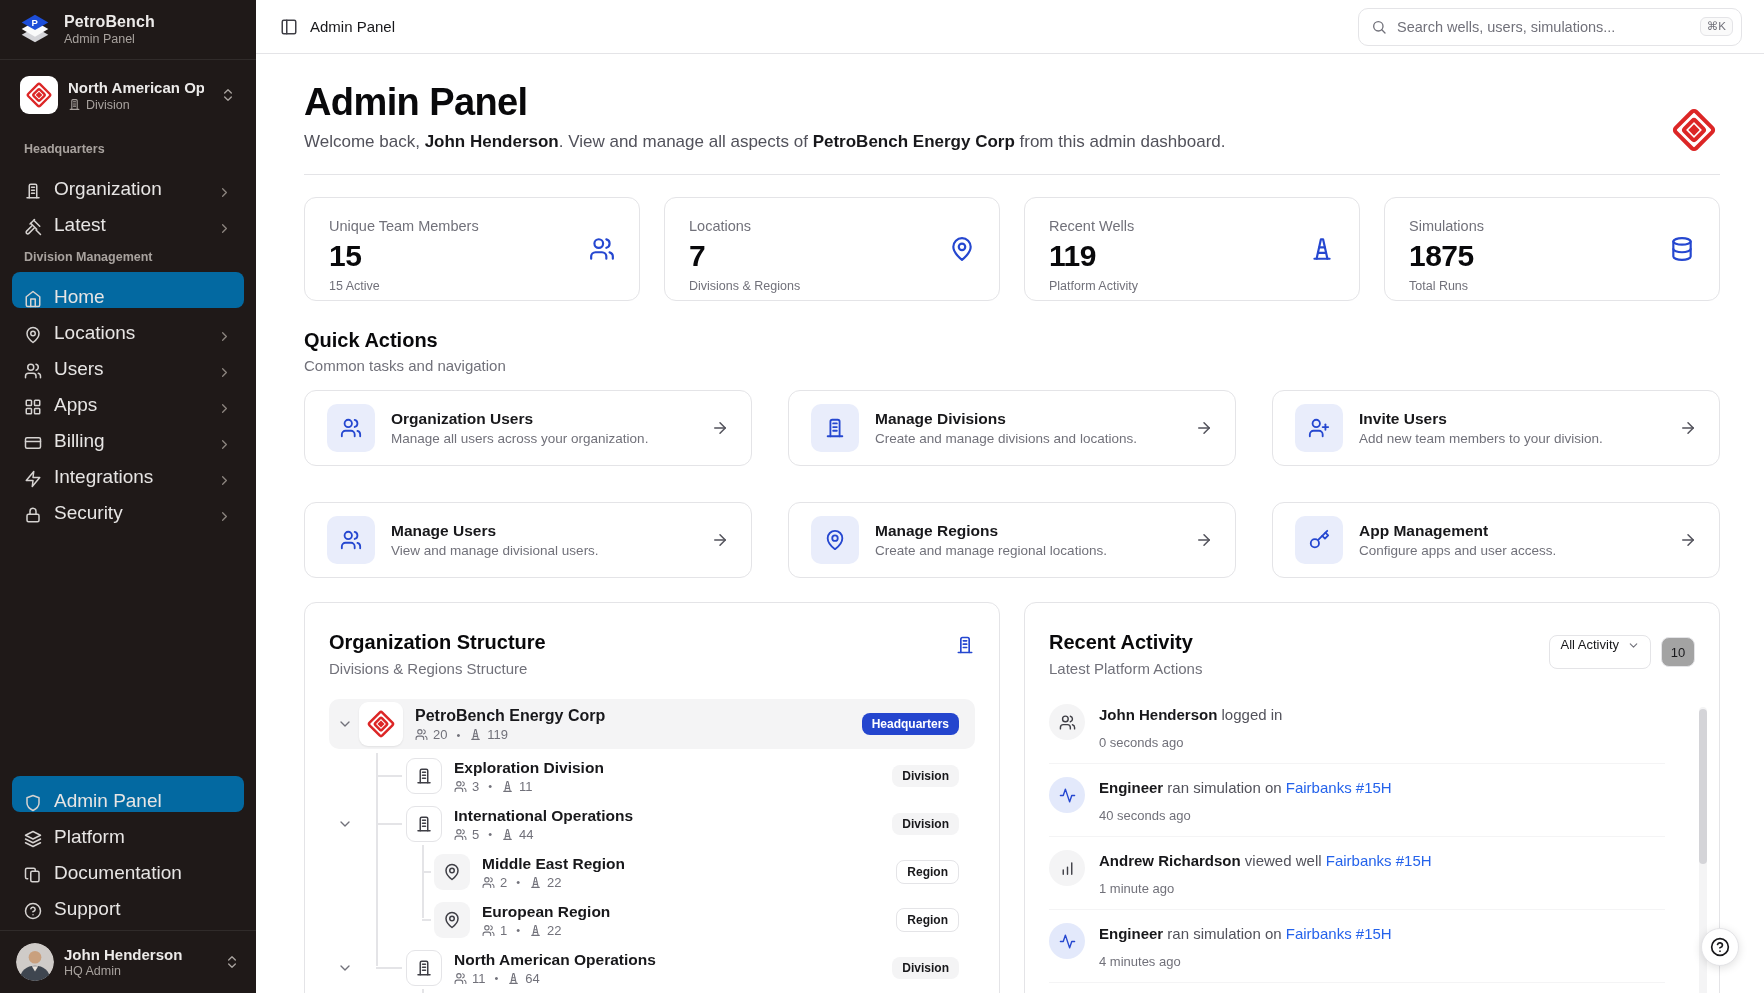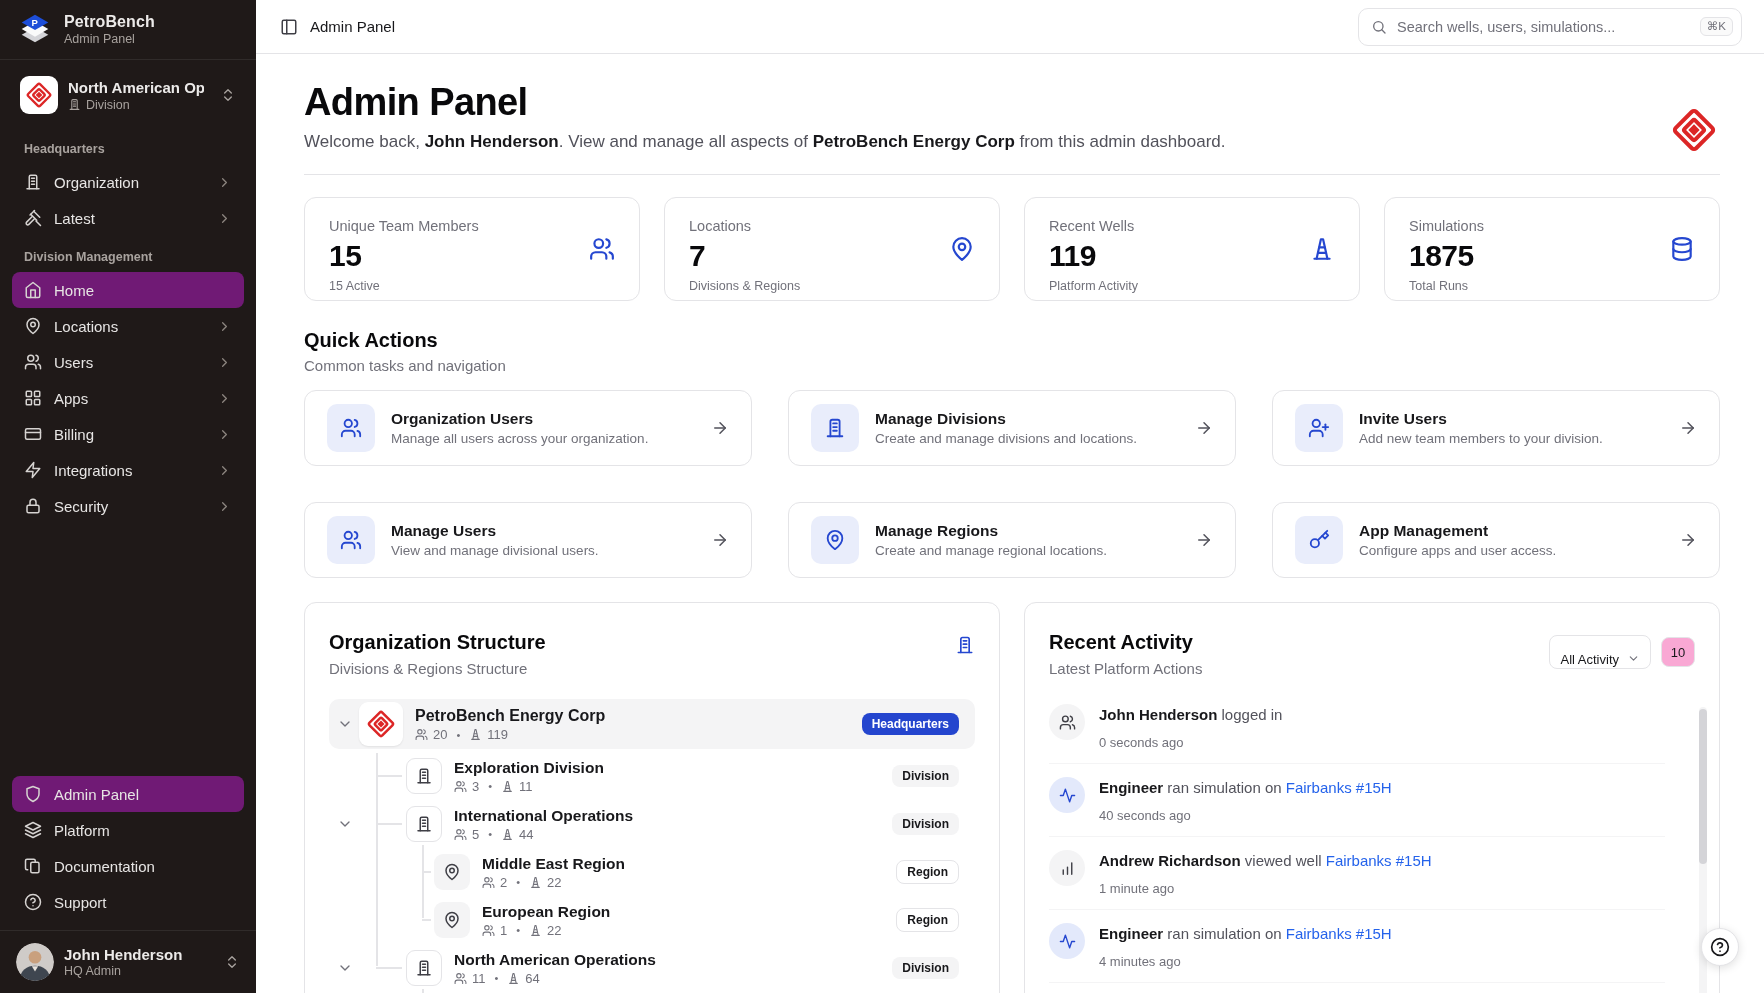--- a/index.html
+++ b/index.html
@@ -17,22 +17,22 @@
   .sb-division { margin:10px 12px 4px; padding:6px 8px; border-radius:10px; display:flex; align-items:center; gap:10px; cursor:pointer; }
   .division-logo { width:38px; height:38px; background:#fff; border-radius:9px; display:flex; align-items:center; justify-content:center; }
   .division-logo span{ width:28px; height:28px; }
   .division-text { flex:1; min-width:0; }
   .division-name { font-size:15px; font-weight:700; white-space:nowrap; overflow:hidden; width:136px; }
   .division-type { display:flex; align-items:center; gap:5px; font-size:12.5px; color:#A8A29E; margin-top:2px; }
   .division-type .mini-ic { width:13px; height:13px; color:#A8A29E; }
   .sb-updown { width:16px; height:16px; color:#A8A29E; }
   .sb-nav { flex:1; padding:4px 12px 0; overflow:hidden; }
   .sb-section { font-size:12.5px; font-weight:600; color:#A8A29E; padding:14px 12px 8px; }
-  .sb-item { height:36px; display:flex; align-items:center; gap:12px; padding:0 12px; border-radius:8px; cursor:pointer; color:#E7E5E4; font-size:15px; }
-  .sb-item.active { background:#701a75; }
+  .sb-item { height:36px; display:flex; align-items:flex-end; gap:12px; padding:0 12px; border-radius:8px; cursor:pointer; color:#E7E5E4; font-size:19px; }
+  .sb-item.active { background:#0369a1; }
   .sb-ic { width:18px; height:18px; color:#D6D3D1; }
   .sb-label { flex:1; }
   .sb-chev { width:15px; height:15px; color:#8D8680; }
   .sb-bottom { padding:0 12px 10px; }
   .sb-user { border-top:1px solid rgba(255,255,255,.08); padding:12px 16px; display:flex; align-items:center; gap:10px; cursor:pointer; }
   .avatar { width:38px; height:38px; border-radius:50%; overflow:hidden; flex:none; }
   .sb-user-name { font-size:15px; font-weight:700; }
   .sb-user-role { font-size:12.5px; color:#A8A29E; margin-top:1px; }
   .sb-user-text { flex:1; }
 
@@ -104,23 +104,23 @@
   .t-dot { margin:0 4px; font-size:11px; }
   .t-badge { font-size:12px; font-weight:600; border-radius:8px; padding:4px 10px; flex:none; }
   .t-row.root .t-badge { background:#2445CE; color:#fff; }
   .t-row.division .t-badge { background:#F4F4F5; color:#18181B; }
   .t-row.region .t-badge { background:#fff; border:1px solid #E4E4E7; color:#18181B; }
 
   
   .ra-head { display:flex; align-items:flex-start; }
   .ra-head-left { flex:1; }
   .ra-controls { display:flex; gap:10px; align-items:center; margin-top:4px; }
-  .ra-select { height:30px; border:1px solid #E4E4E7; border-radius:8px; display:flex; align-items:flex-start; gap:8px; padding:16px 10px; font-size:13px; cursor:pointer; background:#fff; }
+  .ra-select { height:30px; border:1px solid #E4E4E7; border-radius:8px; display:flex; align-items:flex-end; gap:8px; padding:16px 10px; font-size:13px; cursor:pointer; background:#fff; }
   .ra-select .chev { width:13px; height:13px; color:#71717A; }
-  .ra-count { height:30px; min-width:34px; border:1px solid #E4E4E7; border-radius:8px; display:flex; align-items:center; justify-content:center; font-size:13px; cursor:pointer; background:#f9a8d4; }
+  .ra-count { height:30px; min-width:34px; border:1px solid #E4E4E7; border-radius:8px; display:flex; align-items:center; justify-content:center; font-size:13px; cursor:pointer; background:#a3a3a3; }
   .act-list { margin-top:14px; padding-right:30px; }
   .act-item { display:flex; gap:14px; padding:13px 0; border-bottom:1px solid #F4F4F5; }
   .act-ic { width:36px; height:36px; border-radius:50%; display:flex; align-items:center; justify-content:center; flex:none; }
   .act-ic svg { width:17px; height:17px; }
   .act-ic.gray { background:#F4F4F5; color:#3F3F46; }
   .act-ic.blue { background:#E3E9FB; color:#2547D0; }
   .act-line { font-size:15px; color:#52525B; line-height:20px; padding-top:1px; }
   .act-actor { color:#18181B; font-weight:700; }
   .act-link { color:#2563EB; text-decoration:none; cursor:pointer; }
   .act-time { font-size:13px; color:#71717A; margin-top:10px; }

